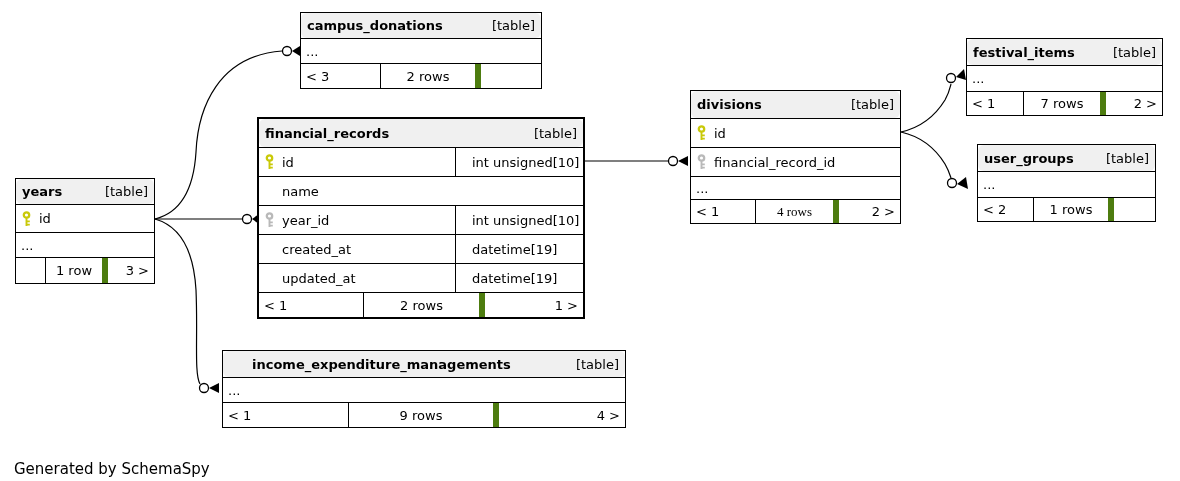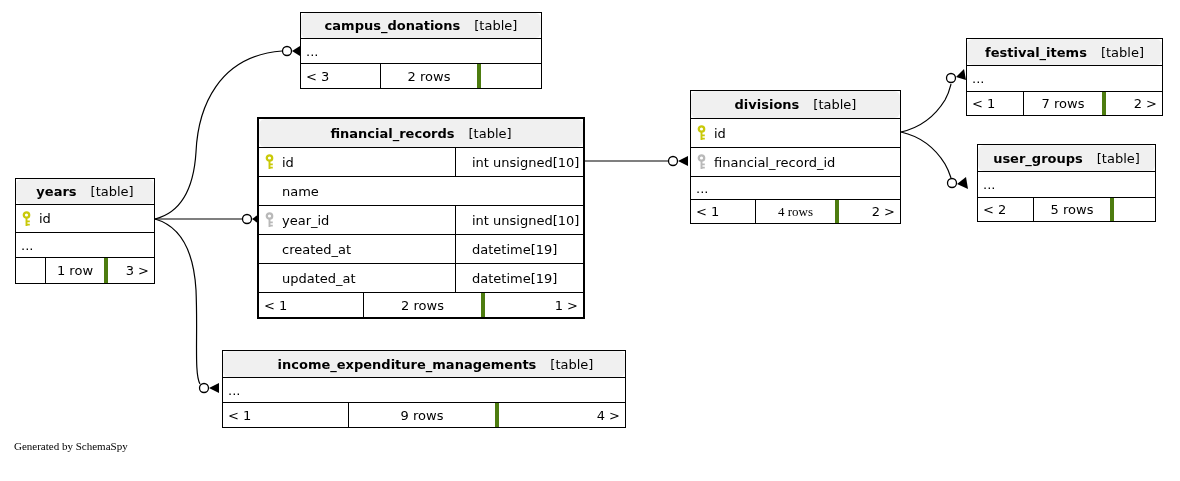--- a/index.html
+++ b/index.html
@@ -8,37 +8,37 @@
     font-family:"DejaVu Sans","Liberation Sans",sans-serif;font-size:13px;color:#000;
     overflow:hidden;
   }
   #connectors{position:absolute;left:0;top:0;pointer-events:none;}
   #connectors path{fill:none;stroke:#000;stroke-width:1.2px;}
   #connectors circle{fill:#fff;stroke:#000;stroke-width:1.3px;}
   #connectors polygon{fill:#000;stroke:none;}
 
   .dbtable{position:absolute;background:#fff;border:1px solid #000;box-sizing:border-box;}
   .dbtable.emph{border-width:2px;}
-  .thead{display:flex;justify-content:center;align-items:center;background:#f0f0f0;
+  .thead{display:flex;justify-content:space-between;align-items:center;background:#f0f0f0;
          padding:0 6px;box-sizing:border-box;border-radius:6px;}
   .tname{font-weight:bold;white-space:nowrap;}
   .ttag{white-space:nowrap;margin-left:14px;}
   .trow{display:flex;align-items:center;border-top:1px solid #000;box-sizing:border-box;}
   .cell{display:flex;align-items:center;height:100%;box-sizing:border-box;overflow:hidden;}
   .name-cell{padding-left:5px;}
   .type-cell{padding-left:16px;flex:1;border-left:1px solid #000;}
   .key-slot{display:inline-flex;width:18px;justify-content:flex-start;flex:0 0 18px;}
   svg.key{display:block;}
   .key.pk{color:#c9c909;}
   .key.fk{color:#b9b9b9;}
   .ellipsis-row{padding-left:5px;}
   .tfoot{display:flex;border-top:1px solid #000;box-sizing:border-box;}
   .fc{display:flex;align-items:center;box-sizing:border-box;white-space:nowrap;}
   .fc1{padding-left:5px;border-right:1px solid #000;}
-  .fc2{justify-content:center;border-right:4px solid #4d7c0f;}
+  .fc2{justify-content:center;border-right:6px solid #4d7c0f;}
   .fc3{flex:1;justify-content:flex-end;padding-right:5px;}
 
   
   #t-campus{left:300px;top:12px;width:242px;}
   #t-campus .thead{height:25px;}
   #t-campus .trow{height:25px;}
   #t-campus .tfoot{height:25px;}
   #t-campus .fc1{width:80px;}
   #t-campus .fc2{width:100px;}
 
@@ -86,21 +86,21 @@
   #t-user .fc2{width:80px;}
 
   
   #t-income{left:222px;top:350px;width:404px;}
   #t-income .thead{height:26px;padding-left:29px;}
   #t-income .trow{height:25px;}
   #t-income .tfoot{height:25px;}
   #t-income .fc1{width:126px;}
   #t-income .fc2{width:150px;}
 
-  .credit{position:absolute;left:14px;top:440px;font-size:11px;font-family:Liberation Serif, serif;}
+  .credit{position:absolute;left:14px;top:460px;font-size:15px;}
 </style>
 </head>
 <body>
 
 <div class="canvas">
 
   <svg id="connectors" width="1180" height="481">
     <g>
       <path d="M155,219 C183,212 194,184 196,152 C198,108 218,56 282,51"></path>
       <circle cx="287" cy="51" r="4.5"></circle>
@@ -285,21 +285,21 @@
   <div class="dbtable" id="t-user">
     <div class="thead">
       <span class="tname">user_groups</span>
       <span class="ttag">[table]</span>
     </div>
     <div class="trow">
       <div class="cell ellipsis-row">...</div>
     </div>
     <div class="tfoot">
       <span class="fc fc1">&lt; 2</span>
-      <span class="fc fc2">5 rows</span>
+      <span class="fc fc2">1 rows</span>
       <span class="fc fc3"></span>
     </div>
   </div>
 
   <div class="dbtable" id="t-income">
     <div class="thead">
       <span class="tname">income_expenditure_managements</span>
       <span class="ttag">[table]</span>
     </div>
     <div class="trow">

